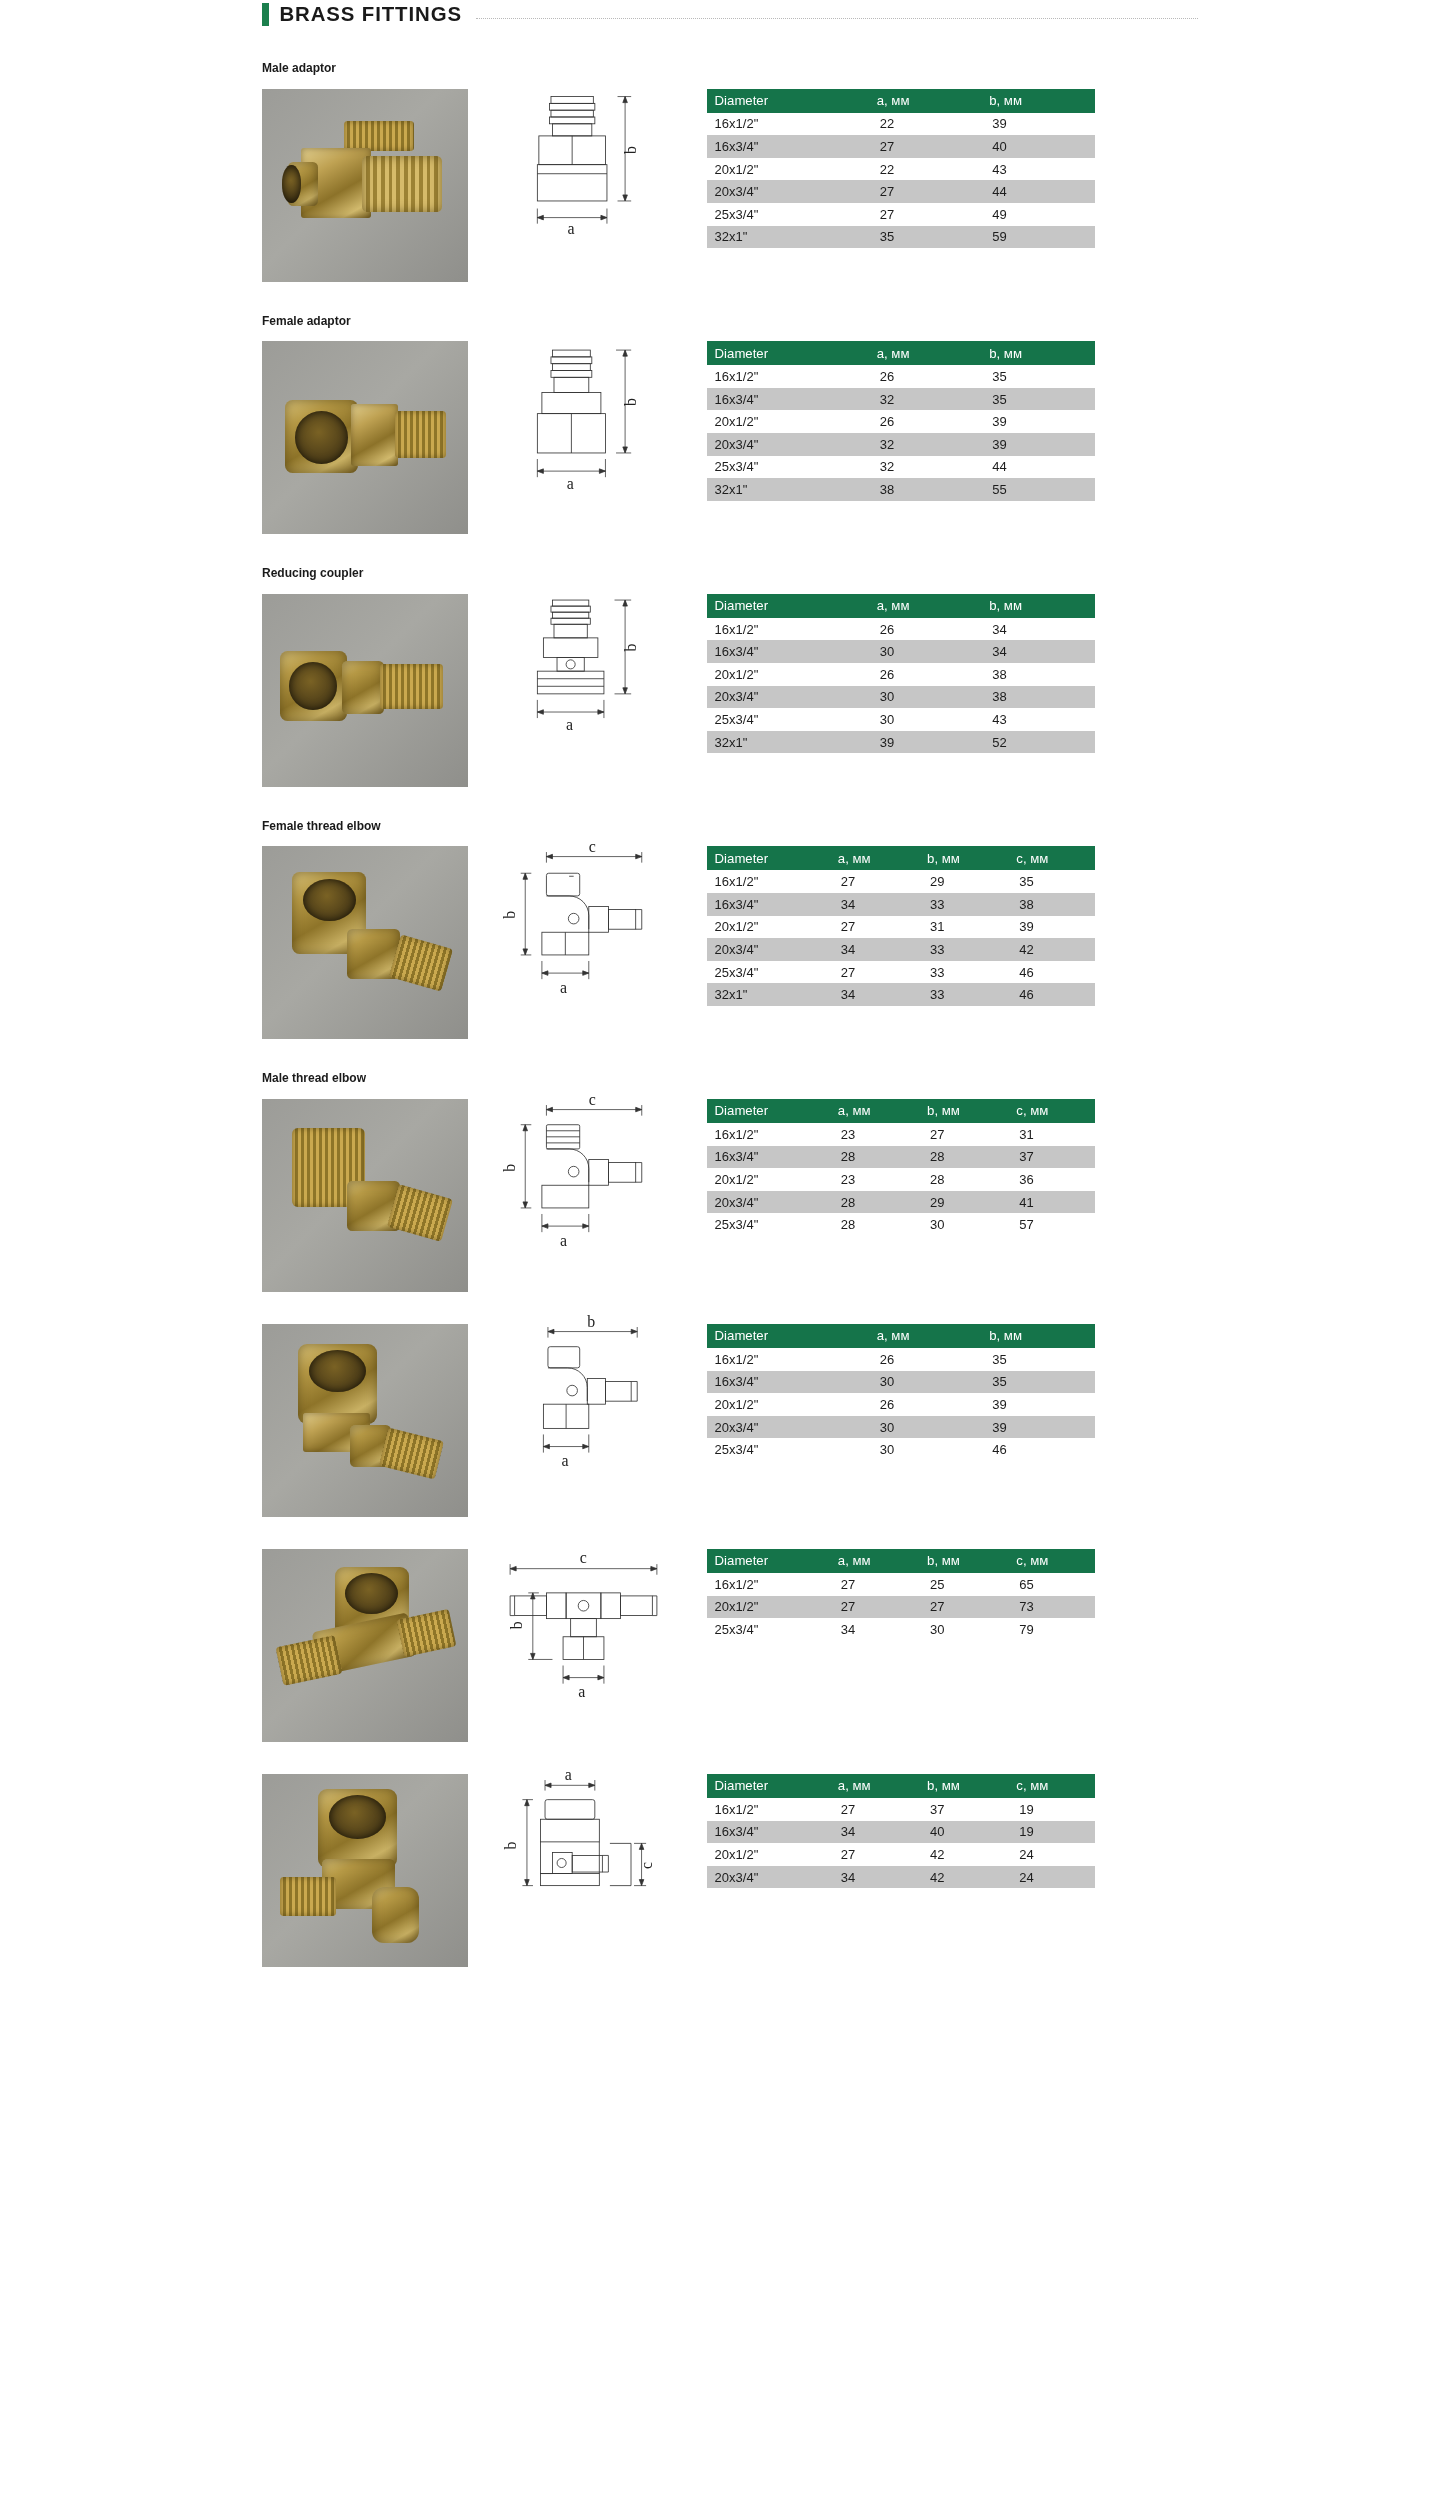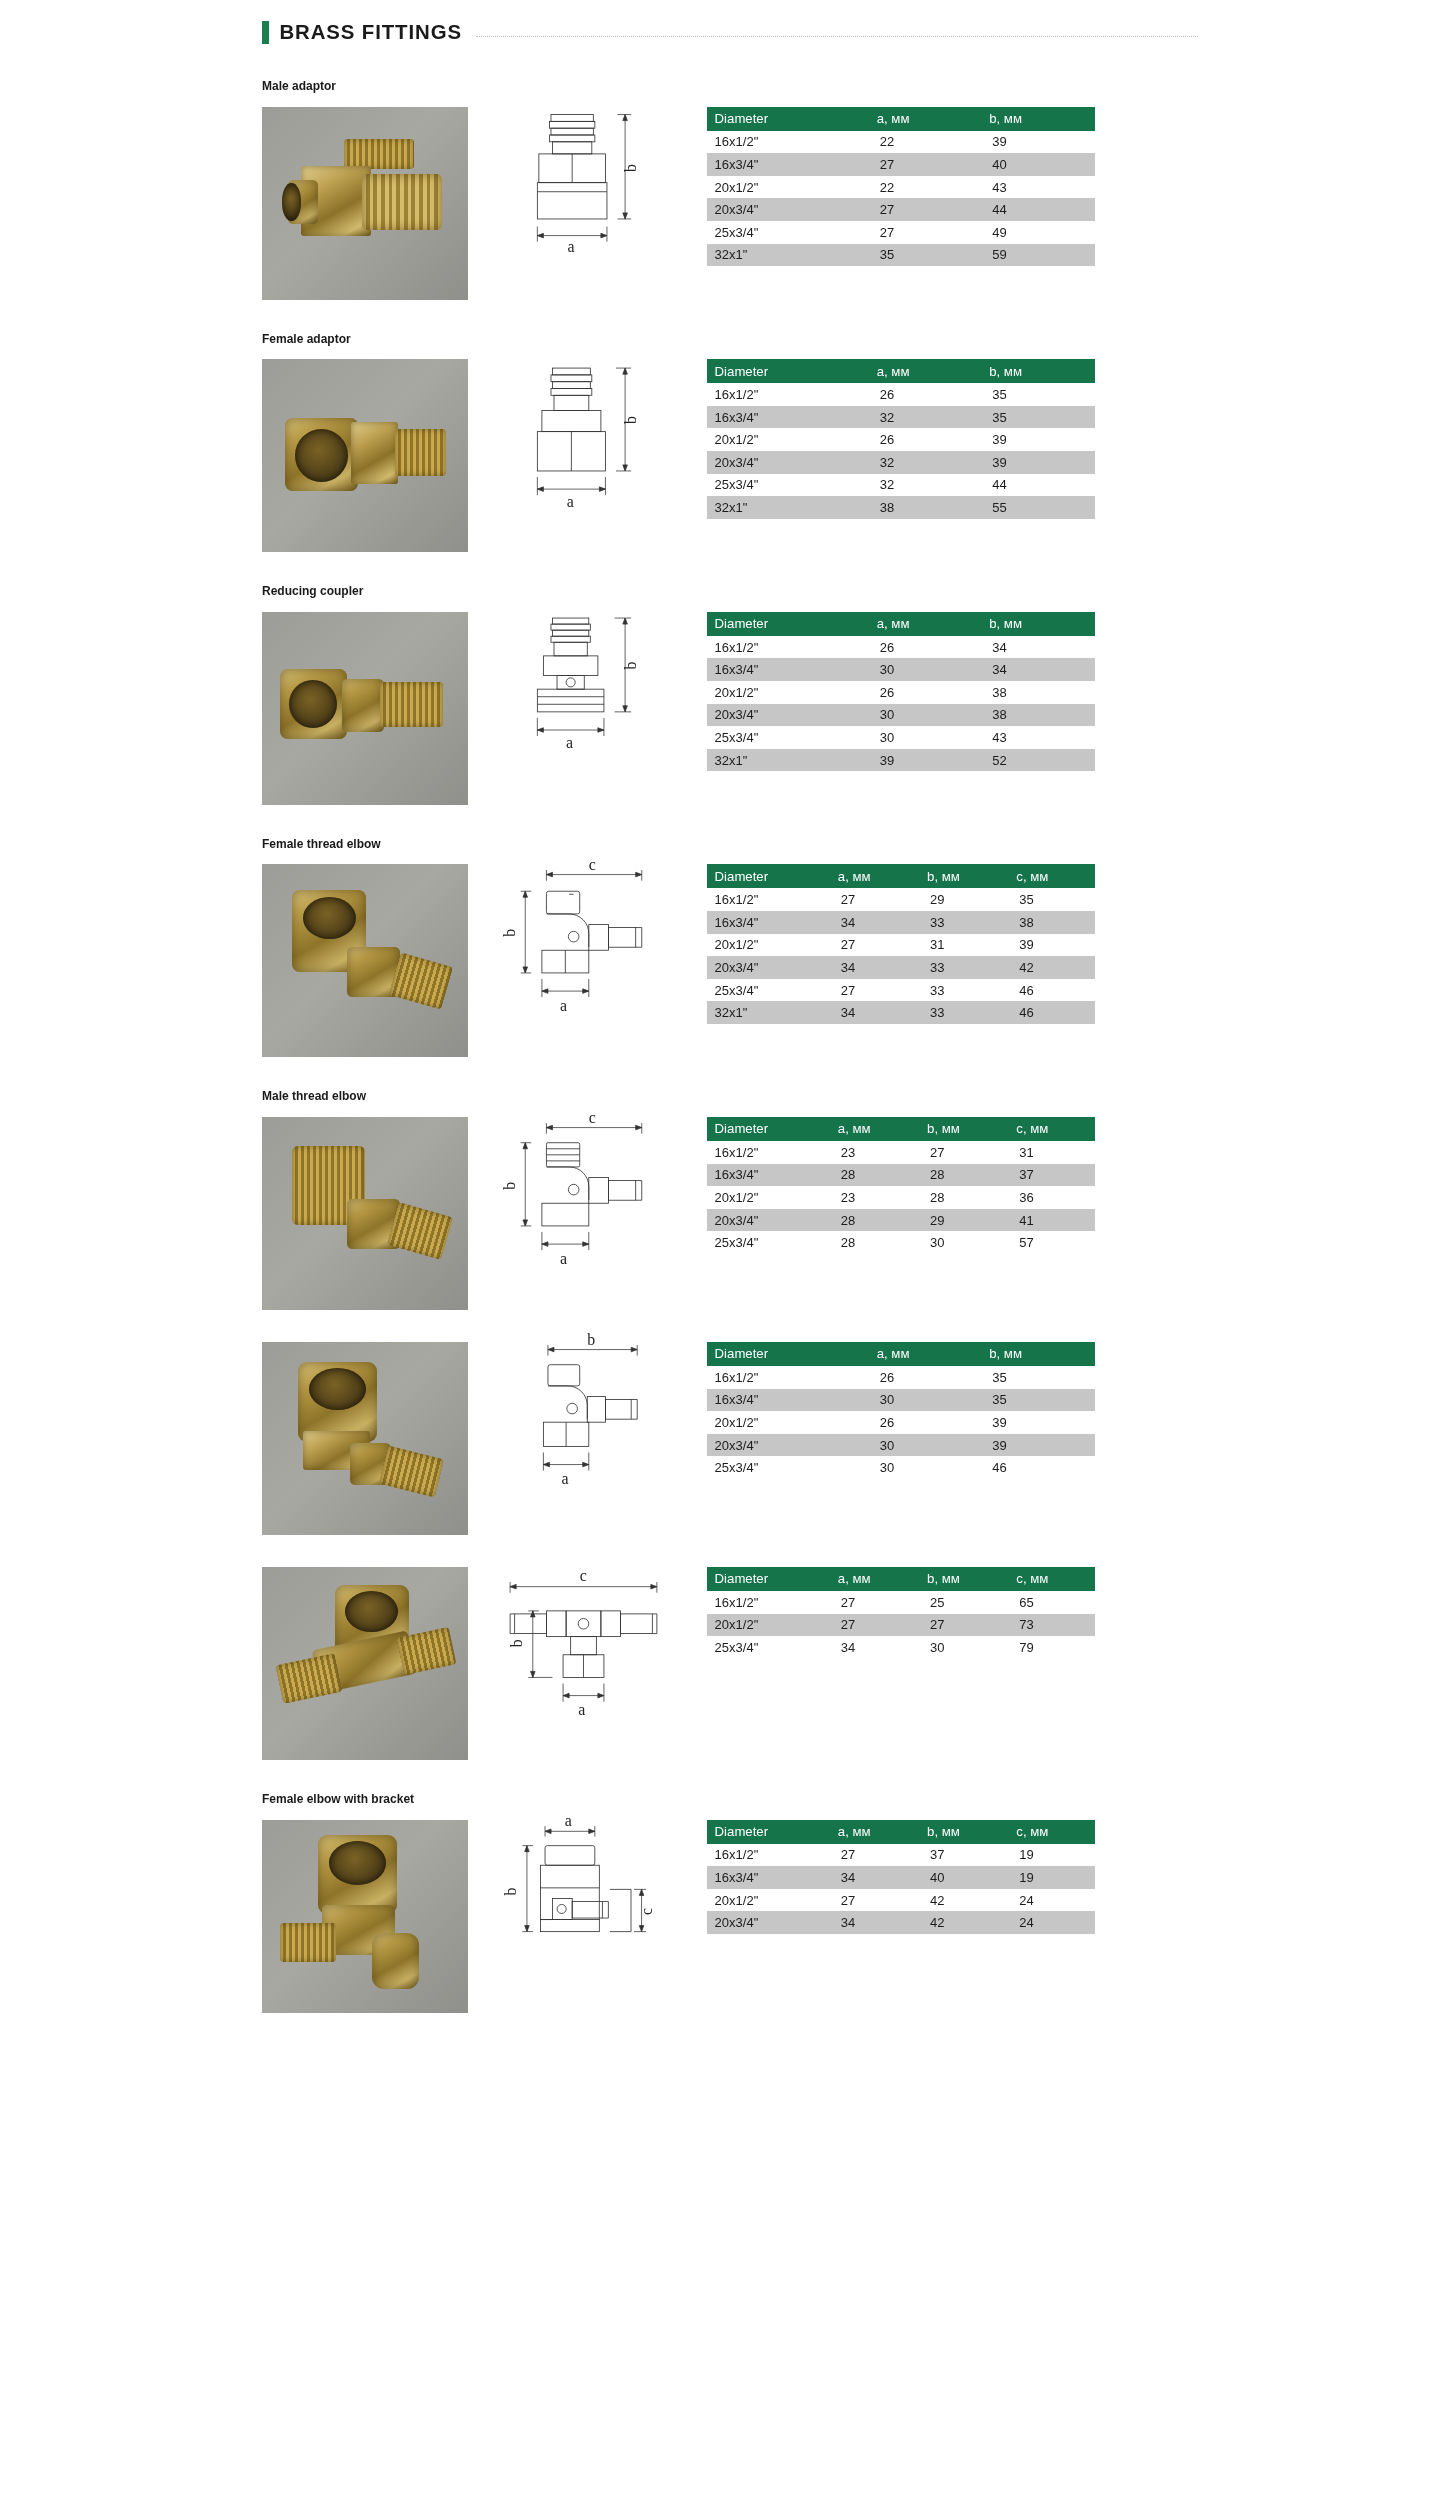--- a/index.html
+++ b/index.html
@@ -12,21 +12,21 @@
   .page {
     width: 1451px;
     min-height: 2512px;
     position: relative;
     background: #ffffff;
     padding: 0;
   }
   .inner {
     width: 945px;
     margin: 0 auto;
-    padding-top: 21px;
+    padding-top: 3px;
   }
 
   
   .doc-header {
     display: flex;
     align-items: center;
     margin-left: 9px;
     margin-bottom: 35px;
   }
   .header-bar {
@@ -834,21 +834,20 @@
                 <td class="col-c">79</td>
               </tr>
             </tbody>
           </table>
         </div>
 
       </div>
     </div>
 
     <div class="section">
-      <div class="section-title">Female elbow with bracket</div>
       <div class="section-body">
 
         <div class="photo">
           <div class="br-body" style="left:56px;top:15px;width:79px;height:79px;border-radius:9px;"></div>
           <div class="br-port" style="left:67px;top:21px;width:57px;height:44px;"></div>
           <div class="br-body" style="left:60px;top:85px;width:73px;height:50px;"></div>
           <div class="br-rings" style="left:18px;top:103px;width:56px;height:39px;"></div>
           <div class="br-body" style="left:110px;top:113px;width:47px;height:56px;border-radius:12px;"></div>
         </div>
 

